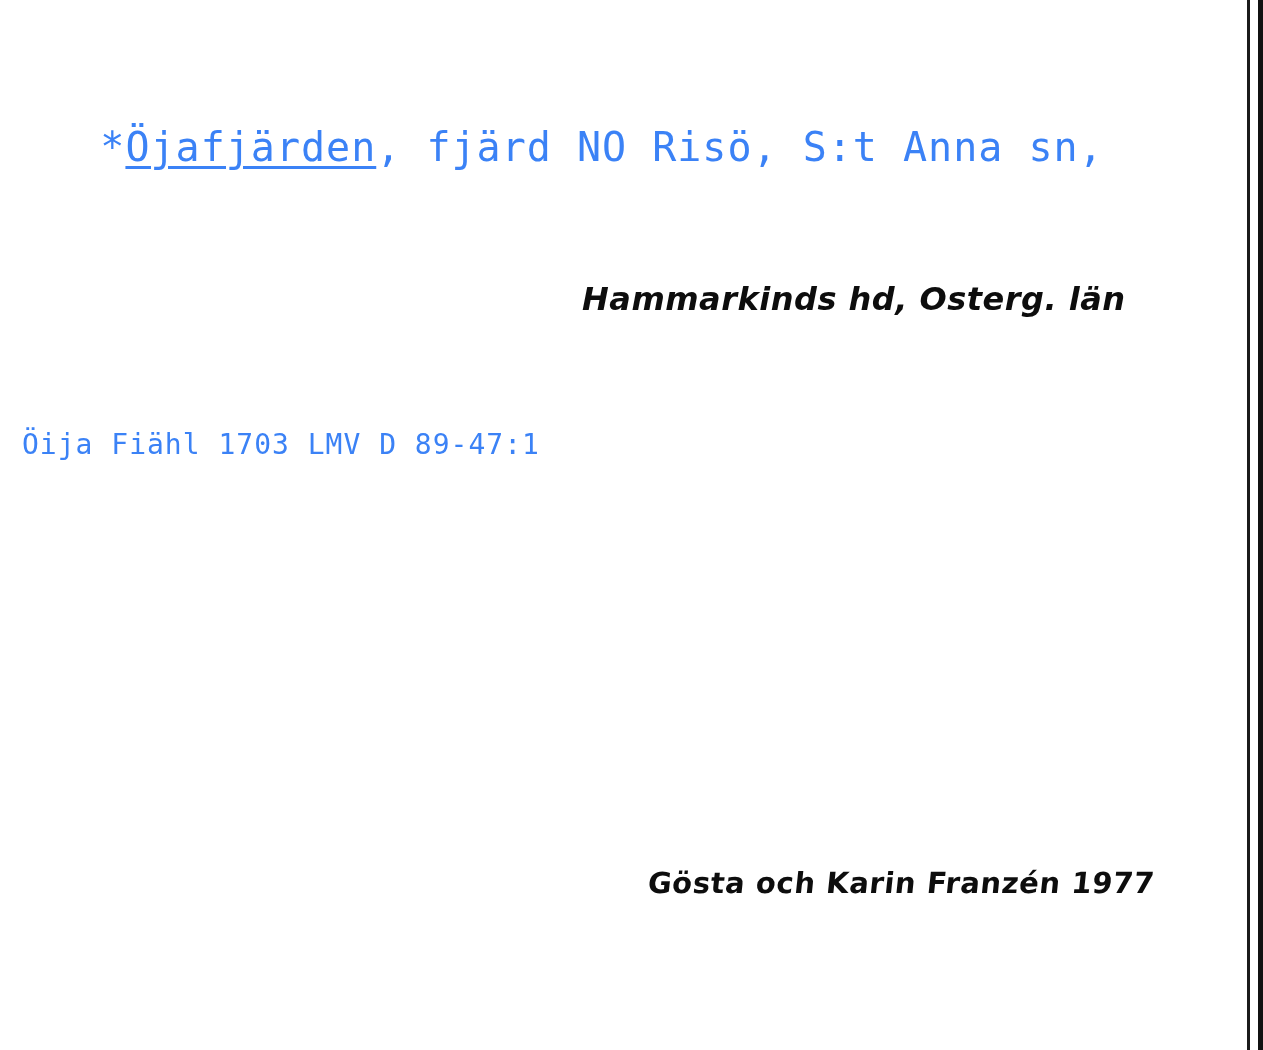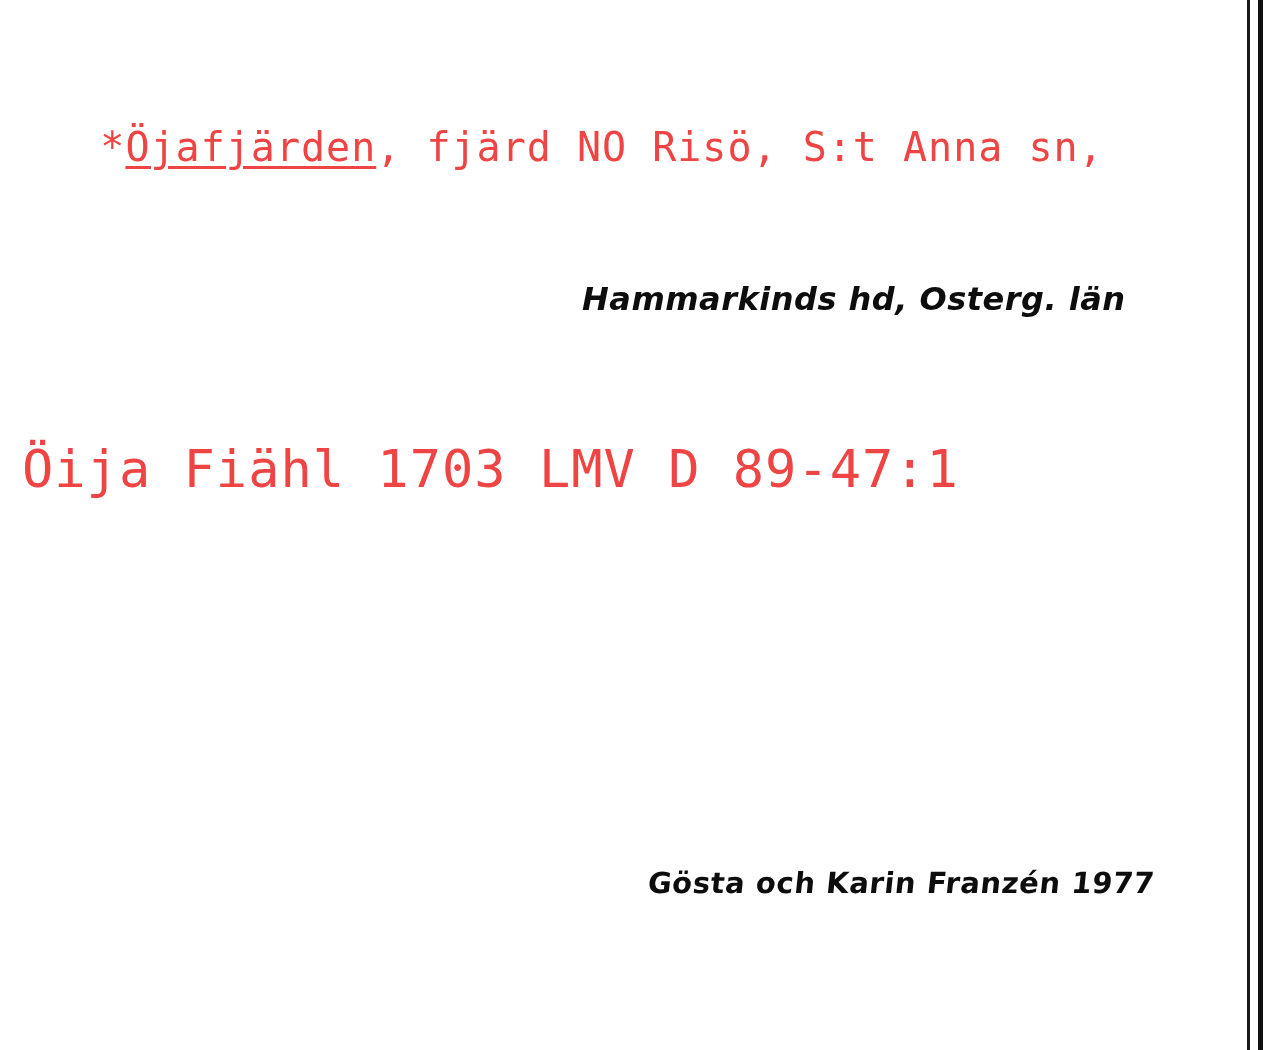--- a/index.html
+++ b/index.html
@@ -45,43 +45,43 @@
   .scan-edge .rule.outer {
     left: 17px;
     width: 5px;
     background: #111111;
   }
 
   
   .typed {
     position: absolute;
     font-family: "DejaVu Sans Mono", "Liberation Mono", monospace;
-    color: #ef4444;
+    color: #3b82f6;
     white-space: pre;
     letter-spacing: 1px;
   }
 
   .headword-line {
     left: 0px;
     top: 78px;
     font-size: 40px;
   }
   .headword-line .asterisk {
     font-size: 40px;
   }
   .headword-line .underlined {
     text-decoration: underline;
     text-decoration-thickness: 3px;
     text-underline-offset: 5px;
   }
 
   .citation-line {
     left: 22px;
-    top: 439px;
-    font-size: 52px;
+    top: 428px;
+    font-size: 28px;
   }
 
   
   .hand {
     position: absolute;
     color: #0d0d0d;
     white-space: pre;
   }
 
   .district-line {

